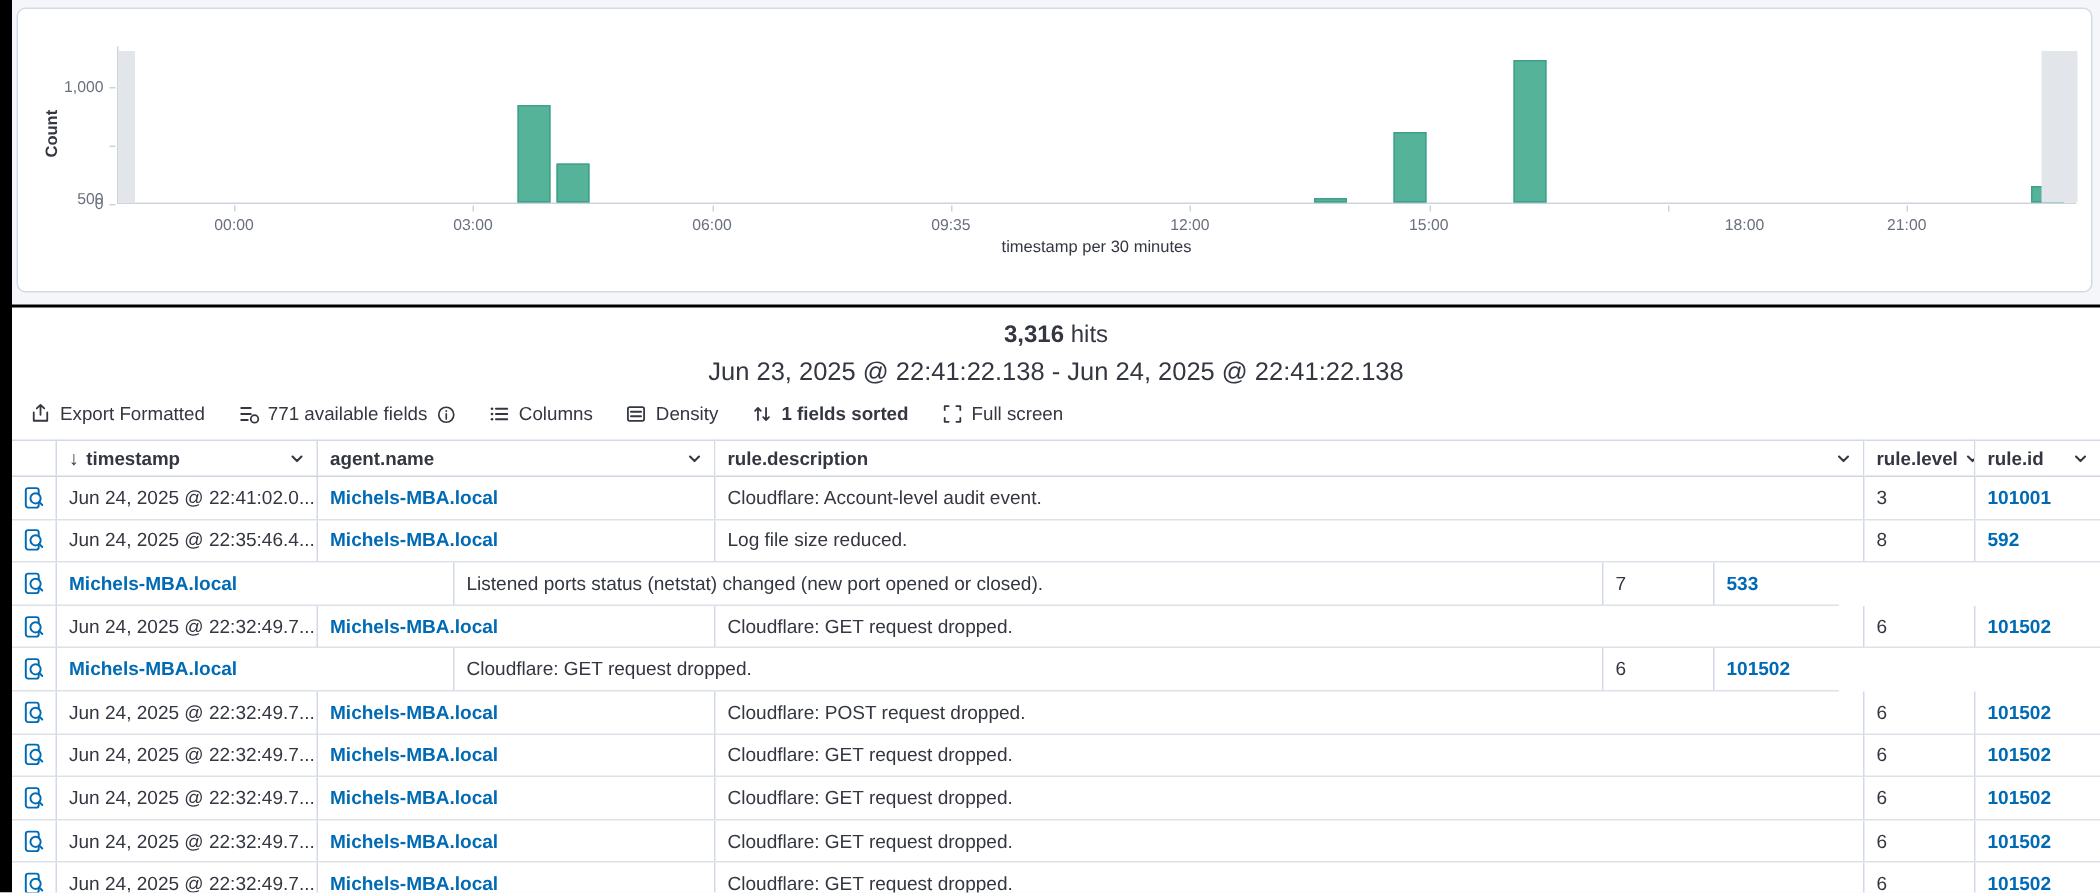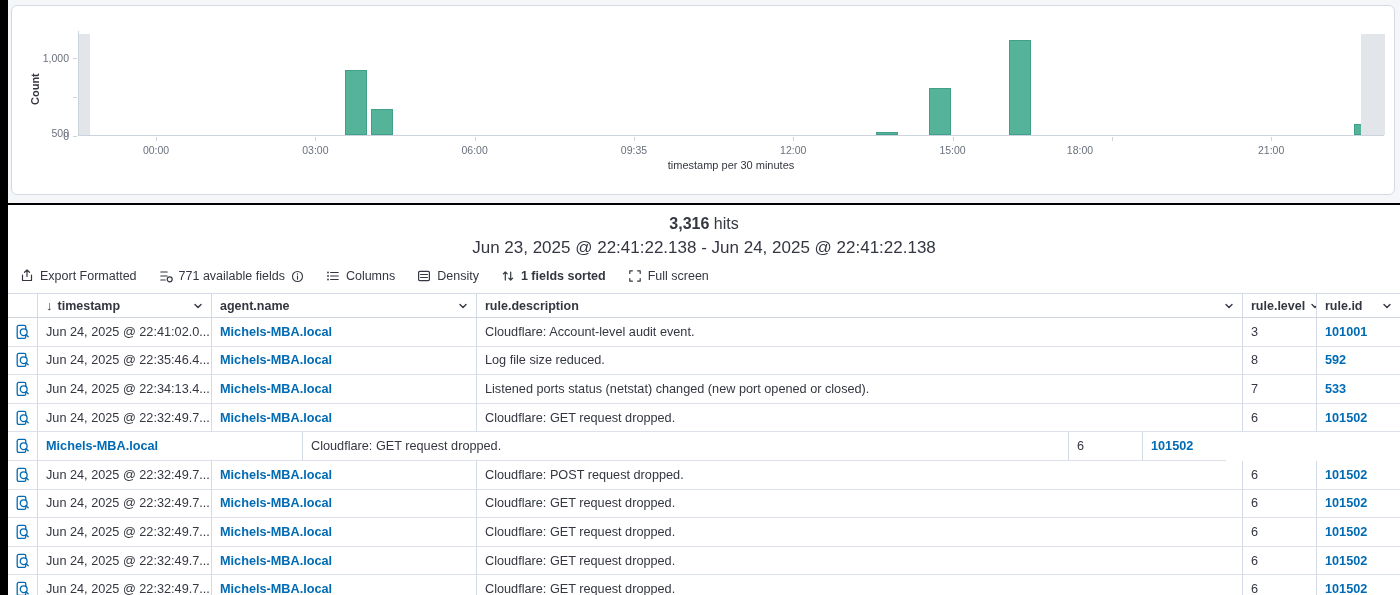--- a/index.html
+++ b/index.html
@@ -91,21 +91,21 @@
         <div class="xtick-label" style="left: 303.357px;">03:00</div>
         <div class="xtick-dash" style="left: 303.357px;"></div>
         <div class="xtick-label" style="left: 462.657px;">06:00</div>
         <div class="xtick-dash" style="left: 462.657px;"></div>
         <div class="xtick-label" style="left: 621.957px;">09:35</div>
         <div class="xtick-dash" style="left: 621.957px;"></div>
         <div class="xtick-label" style="left: 781.257px;">12:00</div>
         <div class="xtick-dash" style="left: 781.257px;"></div>
         <div class="xtick-label" style="left: 940.557px;">15:00</div>
         <div class="xtick-dash" style="left: 940.557px;"></div>
-        <div class="xtick-label" style="left: 1068px;">18:00</div>
+        <div class="xtick-label" style="left: 1151px;">18:00</div>
         <div class="xtick-dash" style="left: 1099.86px;"></div>
         <div class="xtick-label" style="left: 1259.16px;">21:00</div>
         <div class="xtick-dash" style="left: 1259.16px;"></div>
       </div>
     <div class="x-axis-title">timestamp per 30 minutes</div>
   </div>
 
   <div class="results">
     <div class="hits-line">
       <span class="hits-count">3,316</span>
@@ -263,23 +263,20 @@
           <div class="tr">
             <div class="td col-0">
               <span class="doc-icon">
                 <svg width="16" height="16" viewBox="0 0 16 16" fill="none" stroke="#006bb4" stroke-width="1.3" stroke-linecap="round">
                   <rect x="2.2" y="1.4" width="8.6" height="13" rx="1.6"></rect>
                   <circle cx="8.7" cy="8.2" r="3.4" fill="#fff"></circle>
                   <path d="M11.1 10.6l2.1 2.1"></path>
                 </svg>
               </span>
             </div>
-            <div class="td col-1">
-              <span>Jun 24, 2025 @ 22:34:13.4...</span>
-            </div>
             <div class="td col-2">
               <span class="link">Michels-MBA.local</span>
             </div>
             <div class="td col-3">
               <span>Listened ports status (netstat) changed (new port opened or closed).</span>
             </div>
             <div class="td col-4">
               <span>7</span>
             </div>
             <div class="td col-5">

